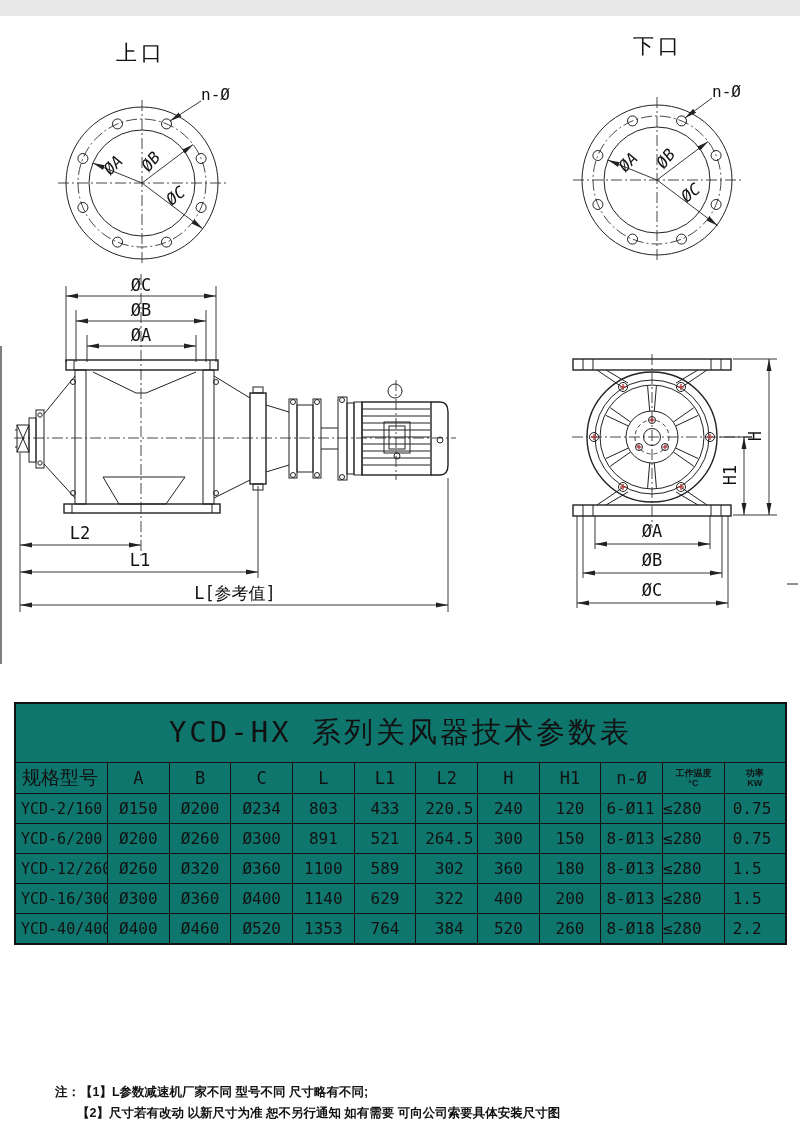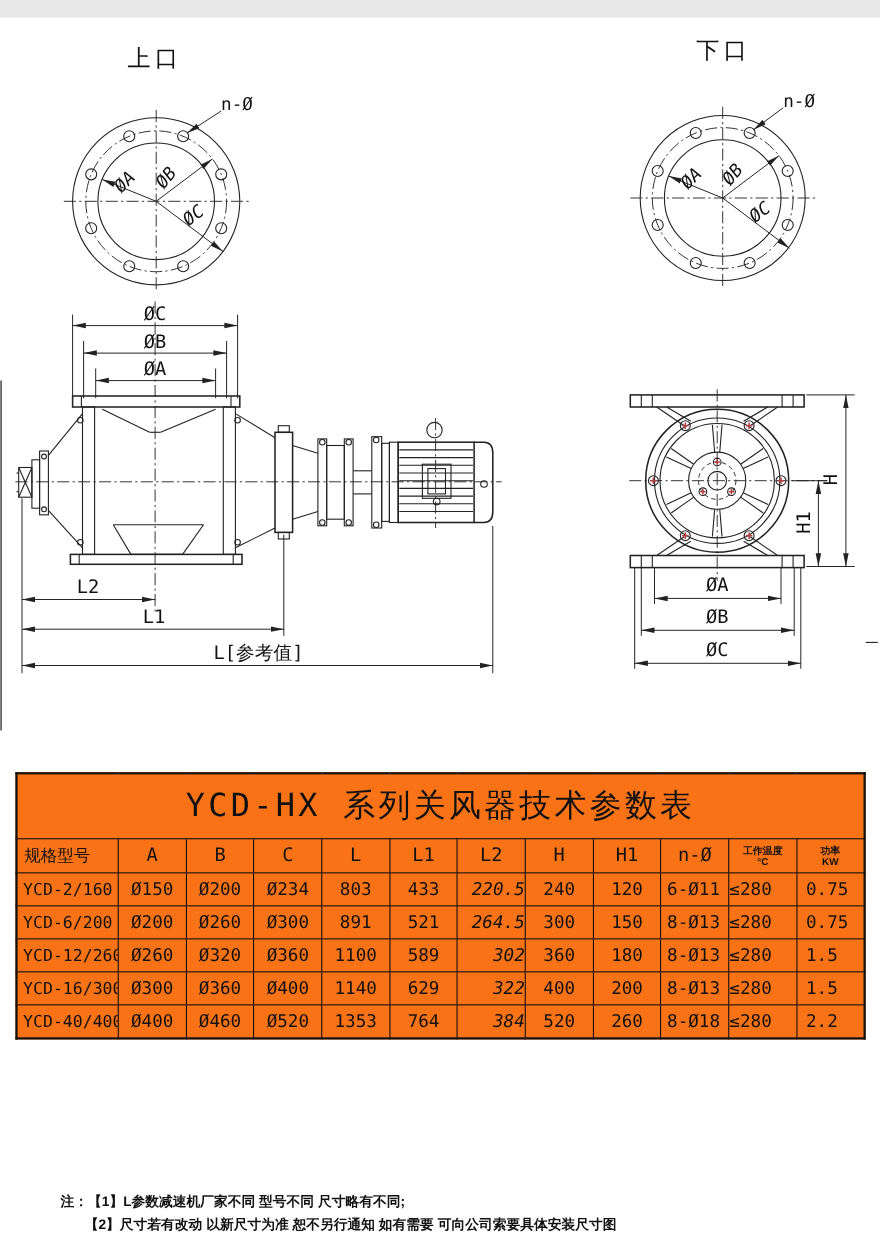--- a/index.html
+++ b/index.html
@@ -11,33 +11,33 @@
   svg .dsh{stroke:#333;stroke-width:0.9;fill:none;stroke-dasharray:4,3;}
   svg .dim{stroke:#222;stroke-width:0.9;fill:none;}
   svg .rd{stroke:#b34040;stroke-width:1.4;fill:none;}
   svg text{fill:#111;}
   svg .t{font-family:"DejaVu Sans Mono","Liberation Mono",monospace;font-size:16px;}
   svg .ti{font-family:"DejaVu Sans Mono","Liberation Mono",monospace;font-size:16px;font-style:italic;}
   svg .tc{font-family:"Liberation Sans",sans-serif;font-size:21px;letter-spacing:4px;}
   svg .td2{font-family:"DejaVu Sans Mono","Liberation Mono",monospace;font-size:17px;}
 
   table.spec{position:absolute;left:14px;top:686px;width:773px;border-collapse:collapse;
-             table-layout:fixed;background:#f97316;border:2px solid #111;}
+             table-layout:fixed;background:#0f766e;border:2px solid #111;}
   table.spec td,table.spec th{border:1px solid #111;padding:0;white-space:nowrap;overflow:hidden;
              font-weight:normal;}
   tr.title-row td{height:58px;text-align:center;font-size:29px;letter-spacing:3px;
              font-family:"DejaVu Sans Mono","Liberation Sans",monospace;}
   tr.head-row th{height:30px;text-align:center;font-size:17px;
              font-family:"DejaVu Sans Mono","Liberation Mono",monospace;}
-  tr.head-row th.cjk{font-family:"Liberation Sans",sans-serif;font-size:15px;text-align:left;padding-left:6px;}
+  tr.head-row th.cjk{font-family:"Liberation Sans",sans-serif;font-size:19px;text-align:left;padding-left:6px;}
   tr.head-row th.two-line{font-size:9px;line-height:1.15;font-family:"Liberation Sans",sans-serif;font-weight:bold;}
   tr.data-row td{height:29px;text-align:center;font-size:16px;
              font-family:"DejaVu Sans Mono","Liberation Mono",monospace;}
   tr.data-row td:nth-child(1){text-align:left;padding-left:5px;font-size:15px;}
-  tr.data-row td:nth-child(7){text-align:right;padding-left:5px;font-style:italic;}
+  tr.data-row td:nth-child(7){text-align:center;padding-left:5px;}
   tr.data-row td:nth-child(10){text-align:left;padding-left:5px;}
   tr.data-row td:nth-child(11){text-align:left;padding-right:3px;}
   tr.data-row td:nth-child(12){text-align:left;padding-left:8px;}
 
   .notes{position:absolute;left:55px;top:1066px;font-size:12.5px;font-weight:bold;
          line-height:21px;color:#111;}
   .notes .l2{padding-left:22px;}
 </style>
 </head>
 <body>

